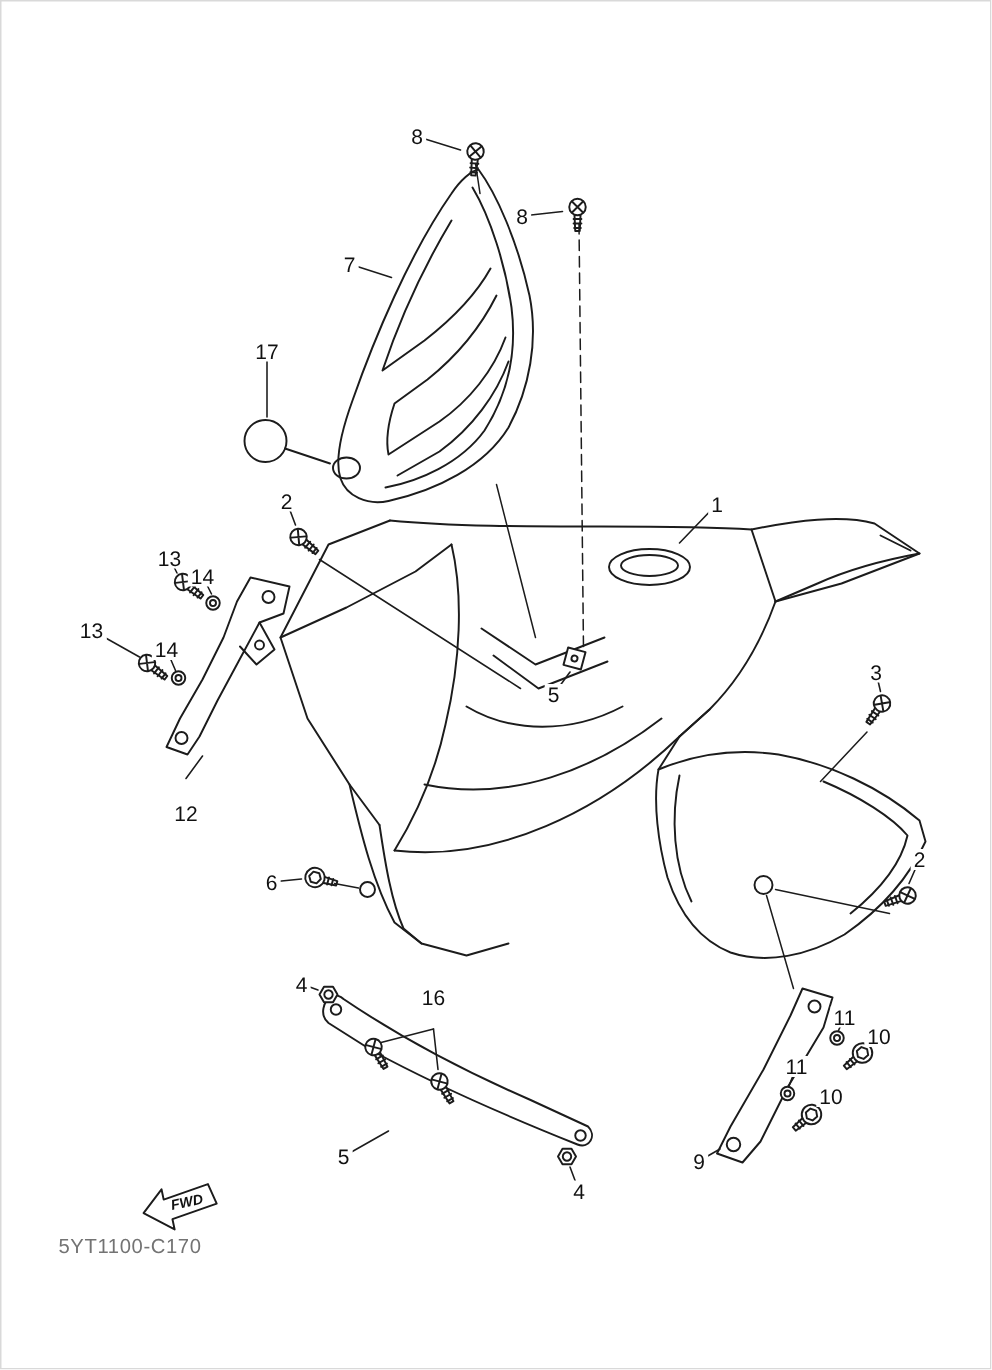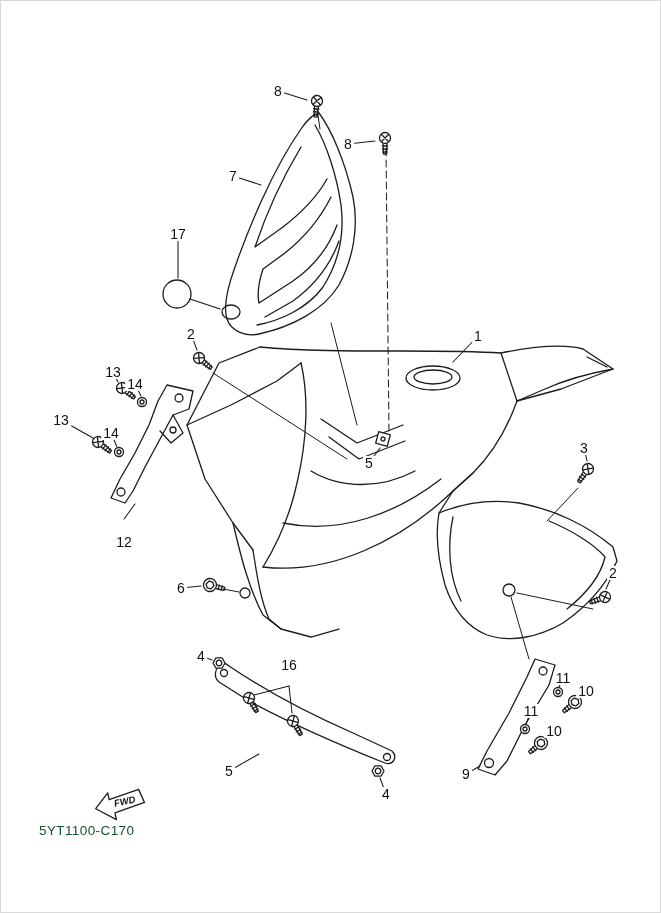--- a/index.html
+++ b/index.html
@@ -7,21 +7,21 @@
   .stage{position:relative;width:661px;height:913px;background:#fff;border:1px solid #d9d9d9;box-sizing:border-box;overflow:hidden;}
   .stage svg{position:absolute;left:0;top:0;}
   svg *{stroke:#1c1c1c;stroke-width:1.3;fill:none;stroke-linecap:round;stroke-linejoin:round;}
   .thin *{stroke-width:1;}
   #callout-lines line{stroke-width:1.05;}
   .callout{
     position:absolute;transform:translate(-50%,-50%);
     font-size:14px;color:#111;background:#fff;padding:0 2px;line-height:1;
     font-family:"Liberation Sans",sans-serif;
   }
-  #part-code{position:absolute;left:38px;top:822px;font-size:13.5px;color:#14532d;letter-spacing:.4px;}
+  #part-code{position:absolute;left:38px;top:822px;font-size:13.5px;color:#737373;letter-spacing:.4px;}
 </style>
 </head>
 <body>
 
 <div class="stage">
 
   <svg width="661" height="913" viewBox="0 0 661 913">
 
     <g>
       <path d="M318,112 C330,128 344,160 352,196 C358,226 352,258 338,284 C322,310 290,326 258,333 C244,336 230,330 226,318 C222,306 226,288 234,266 C248,226 272,168 300,128 C306,119 313,113 318,112 Z"></path>

